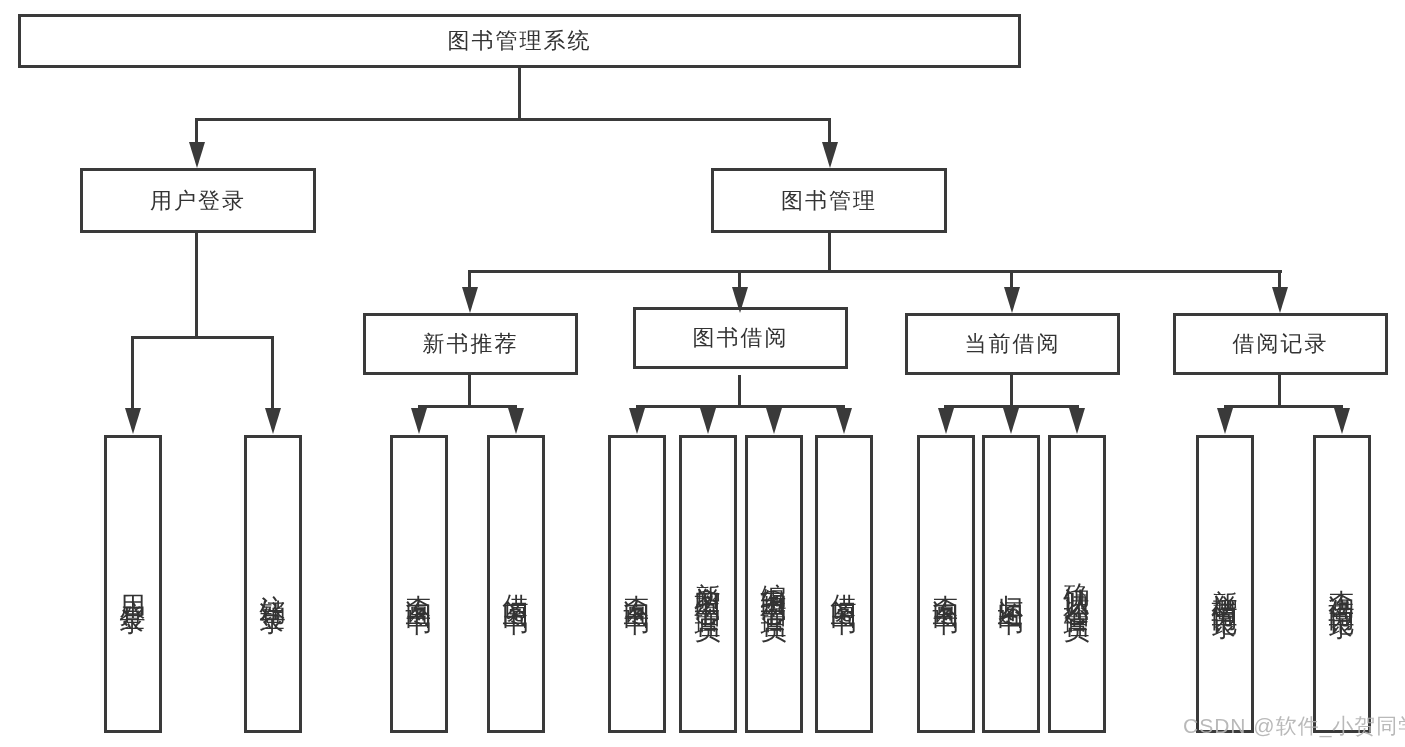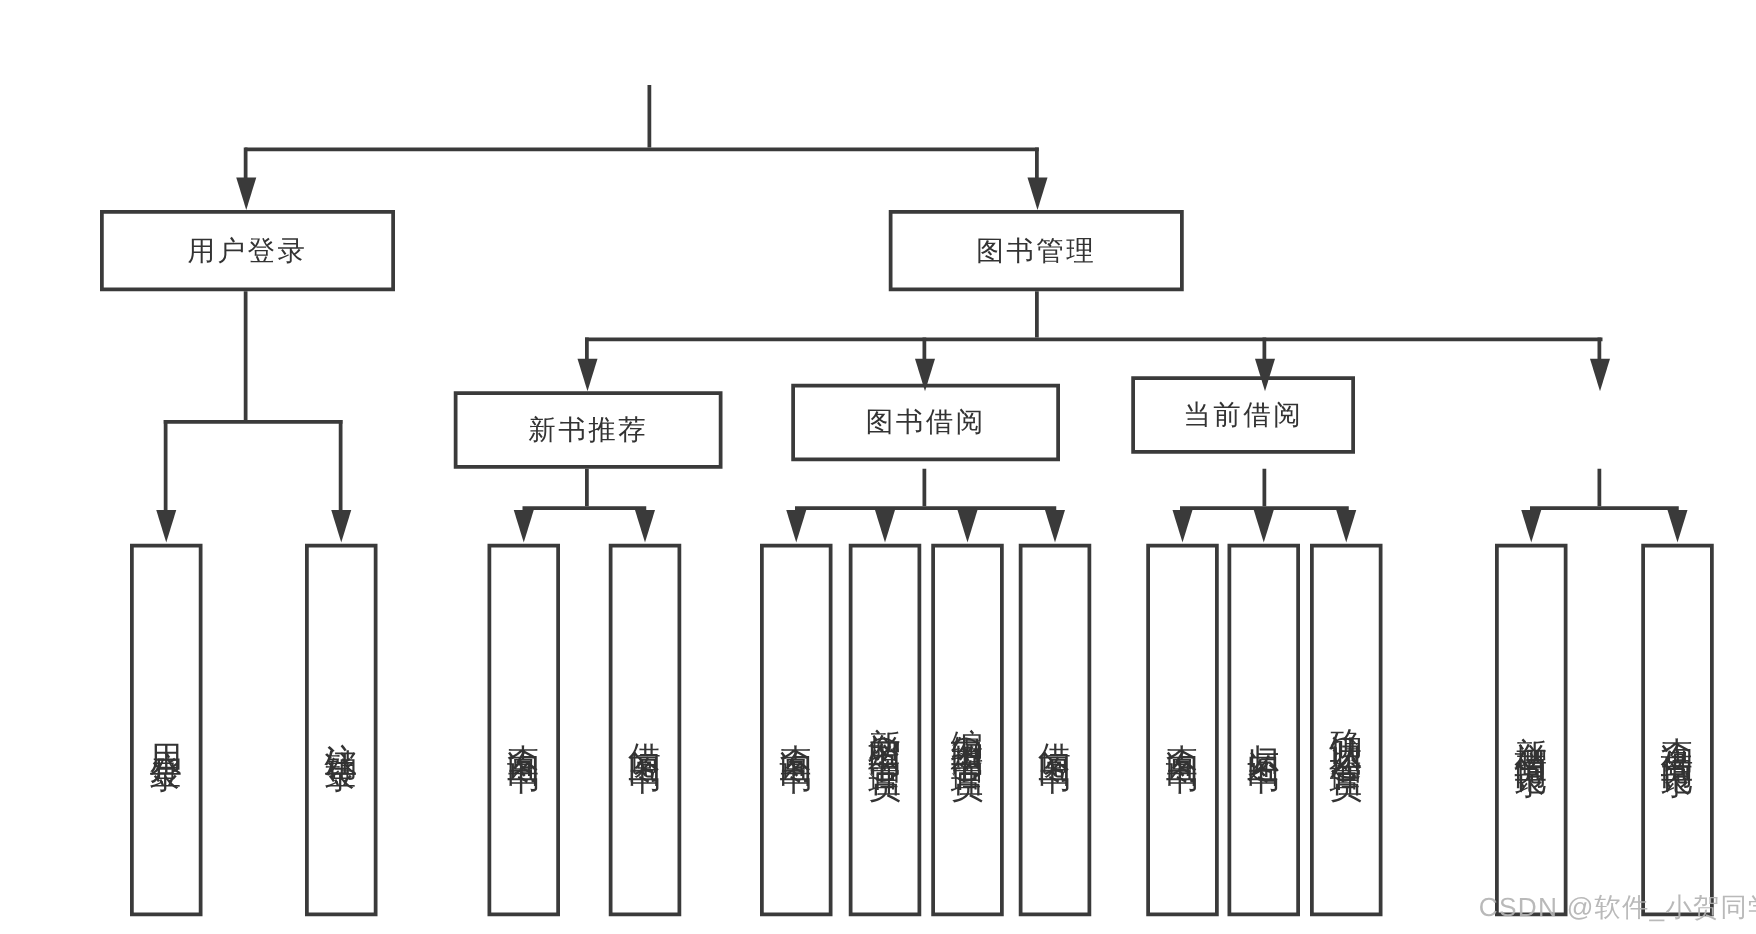--- a/index.html
+++ b/index.html
@@ -31,36 +31,42 @@
   .watermark{
     position:absolute;left:1183px;top:712px;font-size:21px;letter-spacing:1px;
     color:var(--watermark);opacity:.92;white-space:nowrap;z-index:5;
   }
 </style>
 </head>
 <body>
 
 <div class="canvas">
 
+  <div class="box" style="left:18px;top:14px;width:1003px;height:54px">
+    <span class="lbl">图书管理系统</span>
+  </div>
 
   <div class="box" style="left:80px;top:168px;width:236px;height:65px">
     <span class="lbl">用户登录</span>
   </div>
   <div class="box" style="left:363px;top:313px;width:215px;height:62px">
     <span class="lbl">新书推荐</span>
   </div>
 
   <div class="box" style="left:711px;top:168px;width:236px;height:65px">
     <span class="lbl">图书管理</span>
   </div>
   <div class="box" style="left:633px;top:307px;width:215px;height:62px">
     <span class="lbl">图书借阅</span>
   </div>
-  <div class="box" style="left:905px;top:301px;width:179px;height:62px">
+  <div class="box" style="left:905px;top:313px;width:215px;height:62px">
     <span class="lbl">当前借阅</span>
+  </div>
+  <div class="box" style="left:1173px;top:313px;width:215px;height:62px">
+    <span class="lbl">借阅记录</span>
   </div>
 
   <div class="box" style="left:104px;top:435px;width:58px;height:298px">
     <span class="lbl-v">用户登录</span>
   </div>
   <div class="box" style="left:244px;top:435px;width:58px;height:298px">
     <span class="lbl-v">注销登录</span>
   </div>
 
   <div class="box" style="left:390px;top:435px;width:58px;height:298px">

